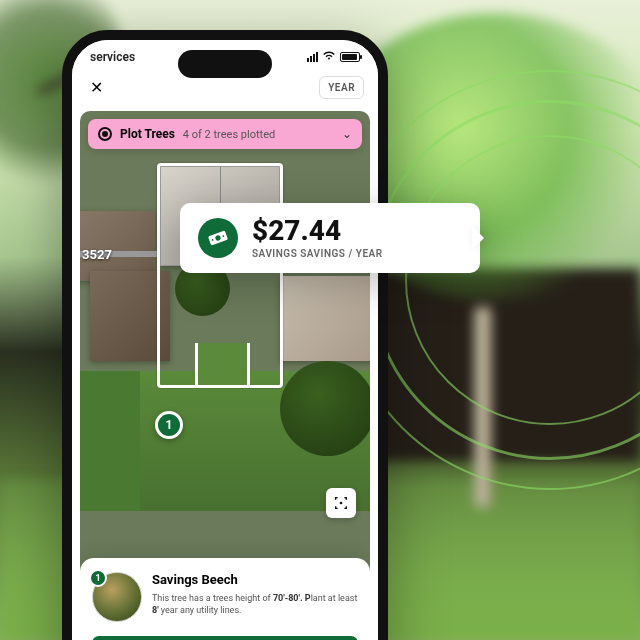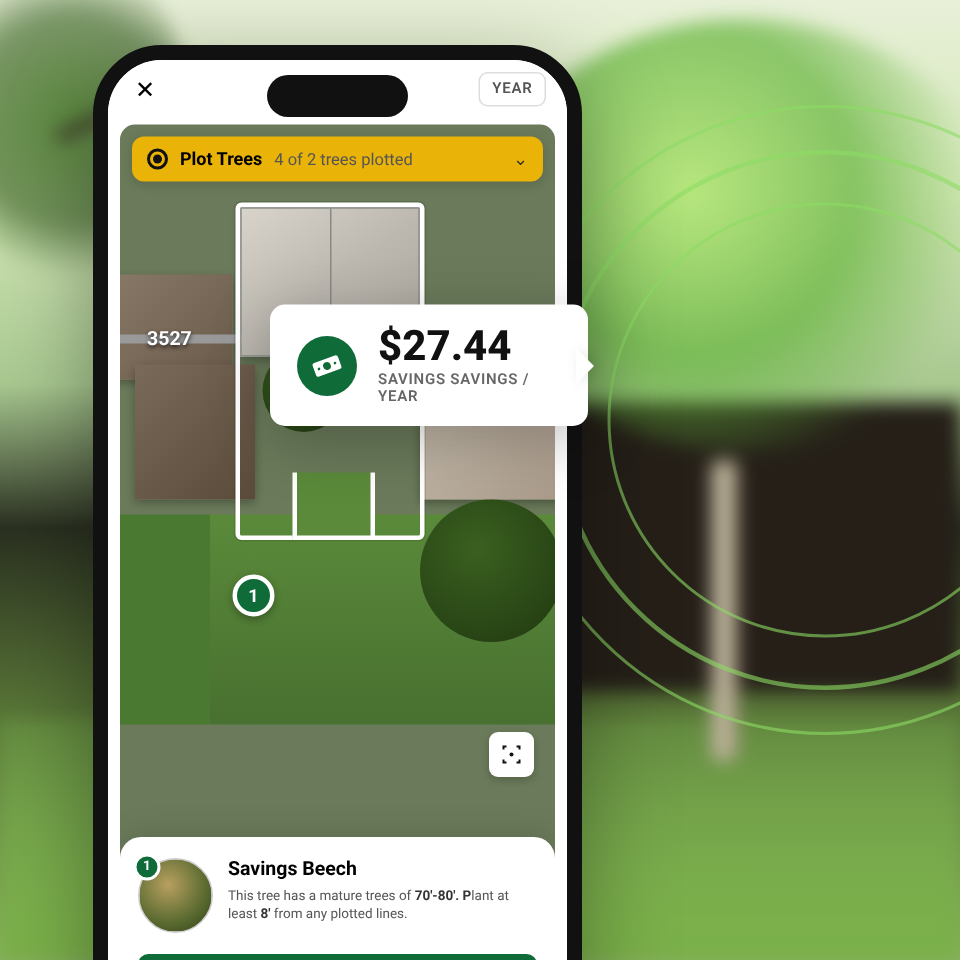--- a/index.html
+++ b/index.html
@@ -34,41 +34,41 @@
   .batt::after { content:''; position:absolute; right:-3px; top:2px; width:2px; height:4px; background:#111; border-radius:1px;}
   .batt i { display:block; margin:1px; height:6px; width:15px; background:#111; border-radius:1px;}
 
   .nav-row { display: flex; align-items: center; justify-content: space-between; padding: 6px 14px 10px; }
   .nav-title { font-size: 13px; font-weight: 700; color: #111; }
   .close-x { font-size: 16px; font-weight: 400; padding: 4px; cursor: pointer; }
   .help-btn { font-size: 10px; font-weight: 600; color: #555; border: 1px solid #ddd; border-radius: 6px; padding: 5px 8px; letter-spacing: 0.5px; cursor: pointer; }
 
   .content { position: relative; flex: 1; background: #6a7a5a; margin: 0 8px; border-radius: 10px 10px 0 0; overflow: hidden; }
   
-  .plot-bar { position: absolute; top: 8px; left: 8px; right: 8px; background: #eab308; border-radius: 8px; padding: 8px 10px; display: flex; align-items: center; gap: 8px; box-shadow: 0 2px 8px rgba(0,0,0,0.15); z-index: 5; }
+  .plot-bar { position: absolute; top: 8px; left: 8px; right: 8px; background: #f9a8d4; border-radius: 8px; padding: 8px 10px; display: flex; align-items: center; gap: 8px; box-shadow: 0 2px 8px rgba(0,0,0,0.15); z-index: 5; }
   .plot-radio { width: 14px; height: 14px; border: 2px solid #111; border-radius: 50%; display: flex; align-items: center; justify-content: center; flex-shrink: 0; }
   .plot-radio::after { content:''; width:6px; height:6px; background:#111; border-radius:50%; }
   .plot-label { font-size: 12px; font-weight: 700; }
   .plot-count { font-size: 11px; color: #555; }
   .chev { margin-left: auto; font-size: 12px; color: #333; }
 
   .map { position: absolute; inset: 0; }
   .roof { position: absolute; box-shadow: 0 2px 6px rgba(0,0,0,0.3); }
   .roof1 { top: 55px; left: 80px; width: 120px; height: 100px; background: linear-gradient(145deg, #d8d4cc 0%, #bcb8b0 50%, #a8a49c 100%); border: 1px solid #999; }
   .roof1::after { content:''; position:absolute; top:0; left:50%; width:1px; height:100%; background:#888; }
   .roof0 { top: 100px; left: -15px; width: 90px; height: 70px; background: linear-gradient(135deg, #8a7a6a, #6a5a4a); }
   .roof2 { top: 160px; left: 10px; width: 80px; height: 90px; background: linear-gradient(135deg, #7a6a5a, #5a4a3a); }
   .roof3 { top: 165px; left: 200px; width: 100px; height: 85px; background: linear-gradient(135deg, #c8c0b0, #a89888); }
   .lawn { position: absolute; top: 260px; left: 60px; width: 240px; height: 140px; background: linear-gradient(180deg, #5a8a3a, #487030); }
   .lawn2 { position: absolute; top: 260px; left: -20px; width: 80px; height: 140px; background: #4a7a32; }
   .tree-blob { position: absolute; border-radius: 50%; background: radial-gradient(circle at 40% 35%, #3a6020, #203810); }
   .tb1 { top: 250px; left: 200px; width: 95px; height: 95px; }
   .tb2 { top: 150px; left: 95px; width: 55px; height: 55px; }
   .road { position: absolute; top: 140px; left: 0; right: 0; height: 6px; background: #999; }
-  .house-label { position:absolute; top: 136px; left: 18px; font-size: 13px; font-weight: 700; color: #fff; text-shadow: 0 1px 3px rgba(0,0,0,0.8); }
+  .house-label { position:absolute; top: 136px; left: 2px; font-size: 13px; font-weight: 700; color: #fff; text-shadow: 0 1px 3px rgba(0,0,0,0.8); }
   .outline { position:absolute; top: 52px; left: 77px; width: 126px; height: 225px; border: 3px solid #fff; border-radius: 4px; box-shadow: 0 0 0 1px rgba(0,0,0,0.1); pointer-events:none; }
   .out-notch { position:absolute; bottom:-3px; left:35px; width:55px; height:45px; border:3px solid #fff; border-top:none; background: #5a8a3a; }
 
   .pin { position: absolute; top: 300px; left: 75px; width: 28px; height: 28px; background: #0f6b38; border: 3px solid #fff; border-radius: 50%; color: #fff; font-size: 12px; font-weight: 700; display: flex; align-items: center; justify-content: center; z-index: 4; box-shadow: 0 2px 6px rgba(0,0,0,0.3); }
   
   .recenter { position: absolute; bottom: 172px; right: 14px; width: 30px; height: 30px; background: #fff; border-radius: 6px; display: flex; align-items: center; justify-content: center; box-shadow: 0 2px 6px rgba(0,0,0,0.2); cursor: pointer; z-index: 4; }
   .recenter svg { width: 16px; height: 16px; }
 
   .sheet { position: absolute; bottom: 0; left: 0; right: 0; background: #fff; border-radius: 14px 14px 0 0; padding: 14px 12px 12px; z-index: 5; box-shadow: 0 -4px 20px rgba(0,0,0,0.1); }
   .tree-row { display: flex; gap: 10px; align-items: flex-start; }
@@ -76,21 +76,21 @@
   .tree-thumb-badge { position: absolute; top: -4px; left: -4px; width: 18px; height: 18px; background: #0f6b38; border: 2px solid #fff; border-radius: 50%; color:#fff; font-size:9px; font-weight:700; display:flex; align-items:center; justify-content:center; }
   .tree-info { flex: 1; }
   .tree-name { font-size: 13px; font-weight: 700; margin-bottom: 5px; }
   .savings-pill { display: inline-block; border: 1px solid #ccc; border-radius: 12px; padding: 3px 9px; font-size: 10px; margin-bottom: 6px; }
   .savings-pill b { font-weight: 700; }
   .tree-desc { font-size: 9px; color: #555; line-height: 1.35; }
   .tree-desc b { font-weight: 700; color: #333; }
   .plot-btn { display: block; width: 100%; margin-top: 14px; background: #0f6b38; color: #fff; border: none; border-radius: 7px; padding: 14px; font-size: 12px; font-weight: 600; letter-spacing: 2px; cursor: pointer; }
 
   
-  .callout { position: absolute; top: 203px; left: 180px; width: 212px; background: #fff; border-radius: 10px; padding: 14px 18px; box-shadow: 0 10px 40px rgba(0,0,0,0.25); display: flex; align-items: center; gap: 14px; z-index: 50; }
+  .callout { position: absolute; top: 203px; left: 180px; width: 300px; background: #fff; border-radius: 10px; padding: 14px 18px; box-shadow: 0 10px 40px rgba(0,0,0,0.25); display: flex; align-items: center; gap: 14px; z-index: 50; }
   .callout::after { content:''; position:absolute; right:-16px; top:50%; transform:translateY(-50%); border:12px solid transparent; border-left-color:#fff; filter: drop-shadow(2px 0 4px rgba(0,0,0,0.1)); }
   .money-badge { width: 40px; height: 40px; background: #0f6b38; border-radius: 50%; display:flex; align-items:center; justify-content:center; flex-shrink:0; }
   .money-badge svg { width: 26px; height: 26px; }
   .callout-amt { font-size: 28px; font-weight: 800; color: #111; line-height: 1; }
   .callout-sub { font-size: 10px; font-weight: 600; color: #666; letter-spacing: 0.5px; margin-top: 3px; }
 </style>
 </head>
 <body>
 
 <div class="bg-scene">
@@ -103,20 +103,39 @@
     <div class="branch"></div>
   </div>
   <div class="ring ring1"></div>
   <div class="ring ring2"></div>
   <div class="ring ring3"></div>
 </div>
 
 <div class="phone">
   <div class="notch"></div>
   <div class="screen">
+    <div class="status-bar">
+      <span>services</span>
+      <div class="status-right">
+        <span class="sig-bars">
+            <span></span>
+            <span></span>
+            <span></span>
+            <span></span>
+          </span>
+        <span class="wifi">
+          <svg width="14" height="11" viewBox="0 0 14 11">
+              <path d="M7 9.5a1 1 0 100-2 1 1 0 000 2zM3.5 6.2a5 5 0 017 0l-1 1a3.6 3.6 0 00-5 0zM1.2 4a8.2 8.2 0 0111.6 0l-1 1a6.8 6.8 0 00-9.6 0z" fill="#111"></path>
+            </svg>
+        </span>
+        <span class="batt">
+            <i></i>
+          </span>
+      </div>
+    </div>
 
     <div class="nav-row">
       <span class="close-x">✕</span>
       <span class="help-btn">YEAR</span>
     </div>
 
     <div class="content">
       <div class="map">
         <div class="roof roof0"></div>
         <div class="road"></div>
@@ -150,21 +169,21 @@
       </div>
 
       <div class="sheet">
         <div class="tree-row">
           <div class="tree-thumb">
             <div class="tree-thumb-badge">1</div>
           </div>
           <div class="tree-info">
             <div class="tree-name">Savings Beech</div>
             <div class="tree-desc">
-              <span>This tree has a mature trees of </span><b>70'-80'. P</b><span>lant at least </span><b>8'</b><span> from any plotted lines.</span>
+              <span>This tree has a trees height of </span><b>70'-80'. P</b><span>lant at least </span><b>8'</b><span> year any utility lines.</span>
             </div>
           </div>
         </div>
         <button class="plot-btn">PLOT NEXT TREE</button>
       </div>
     </div>
   </div>
 </div>
 
 <div class="callout">

